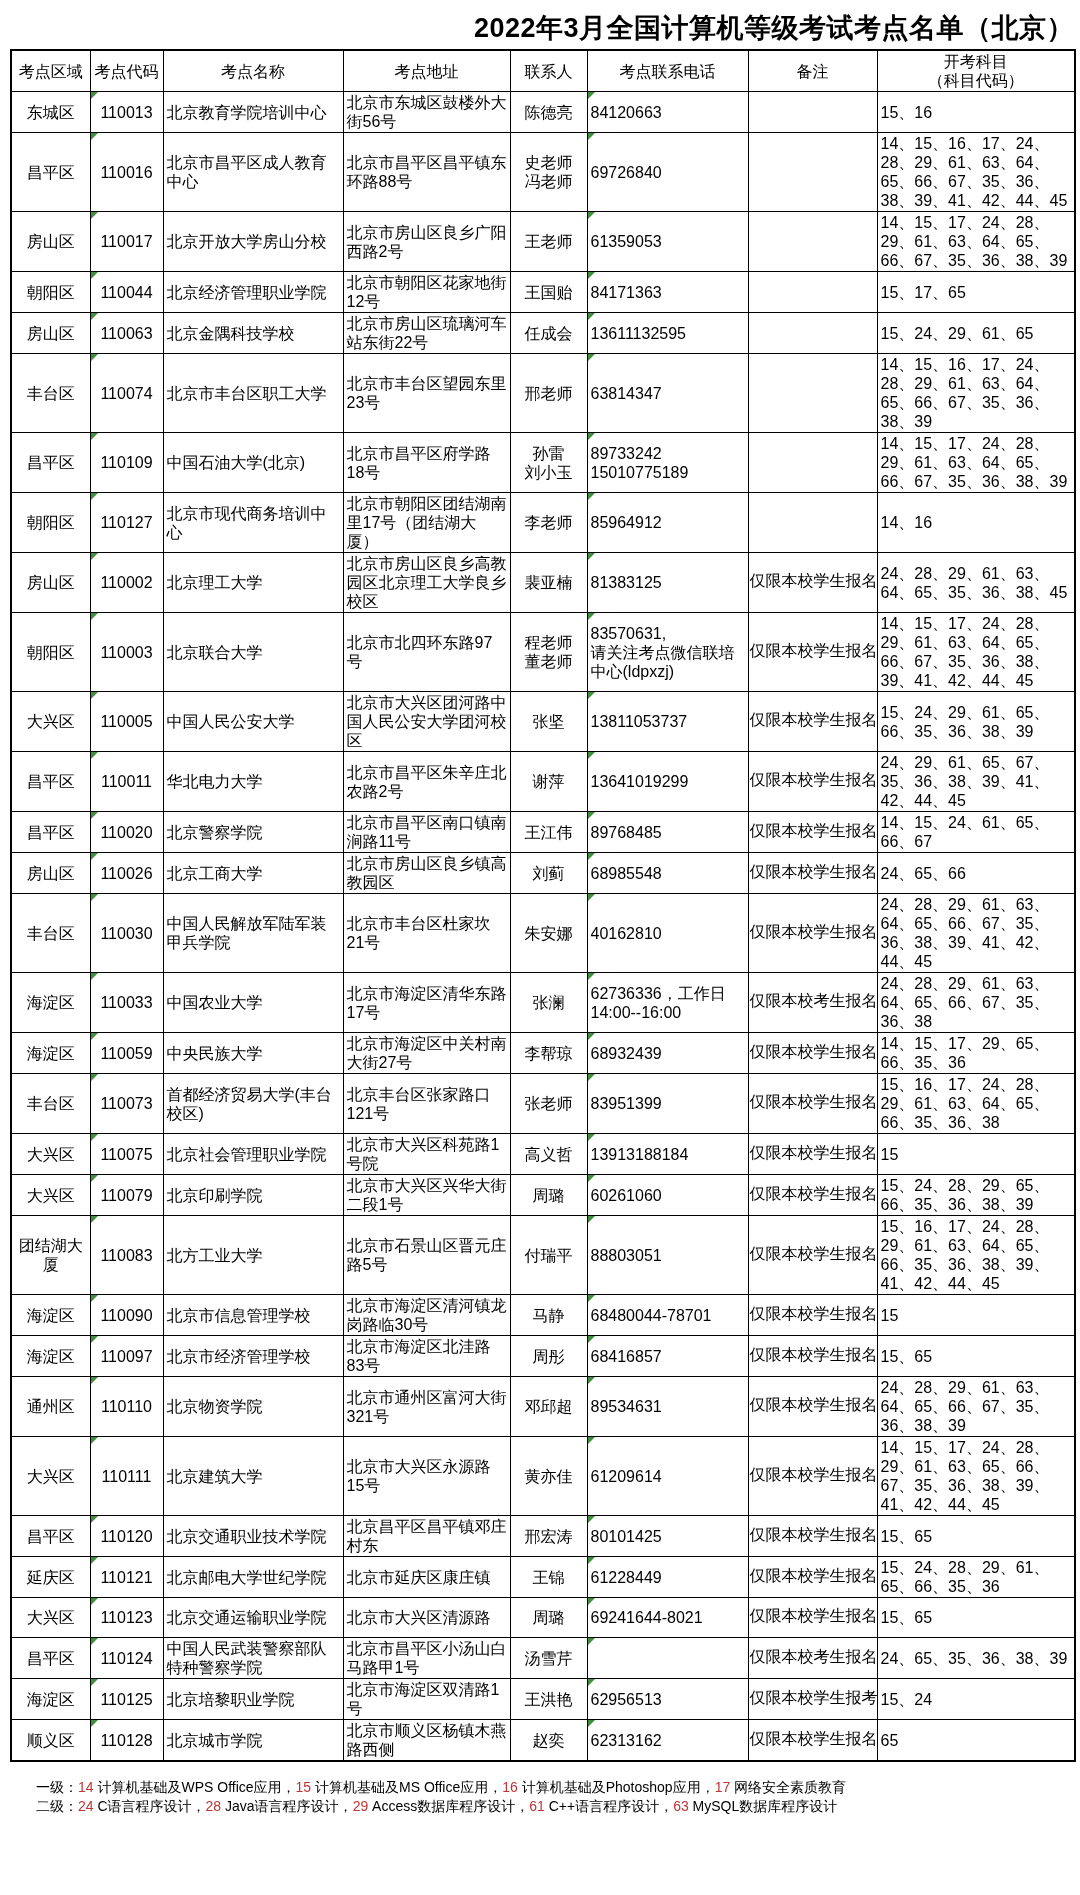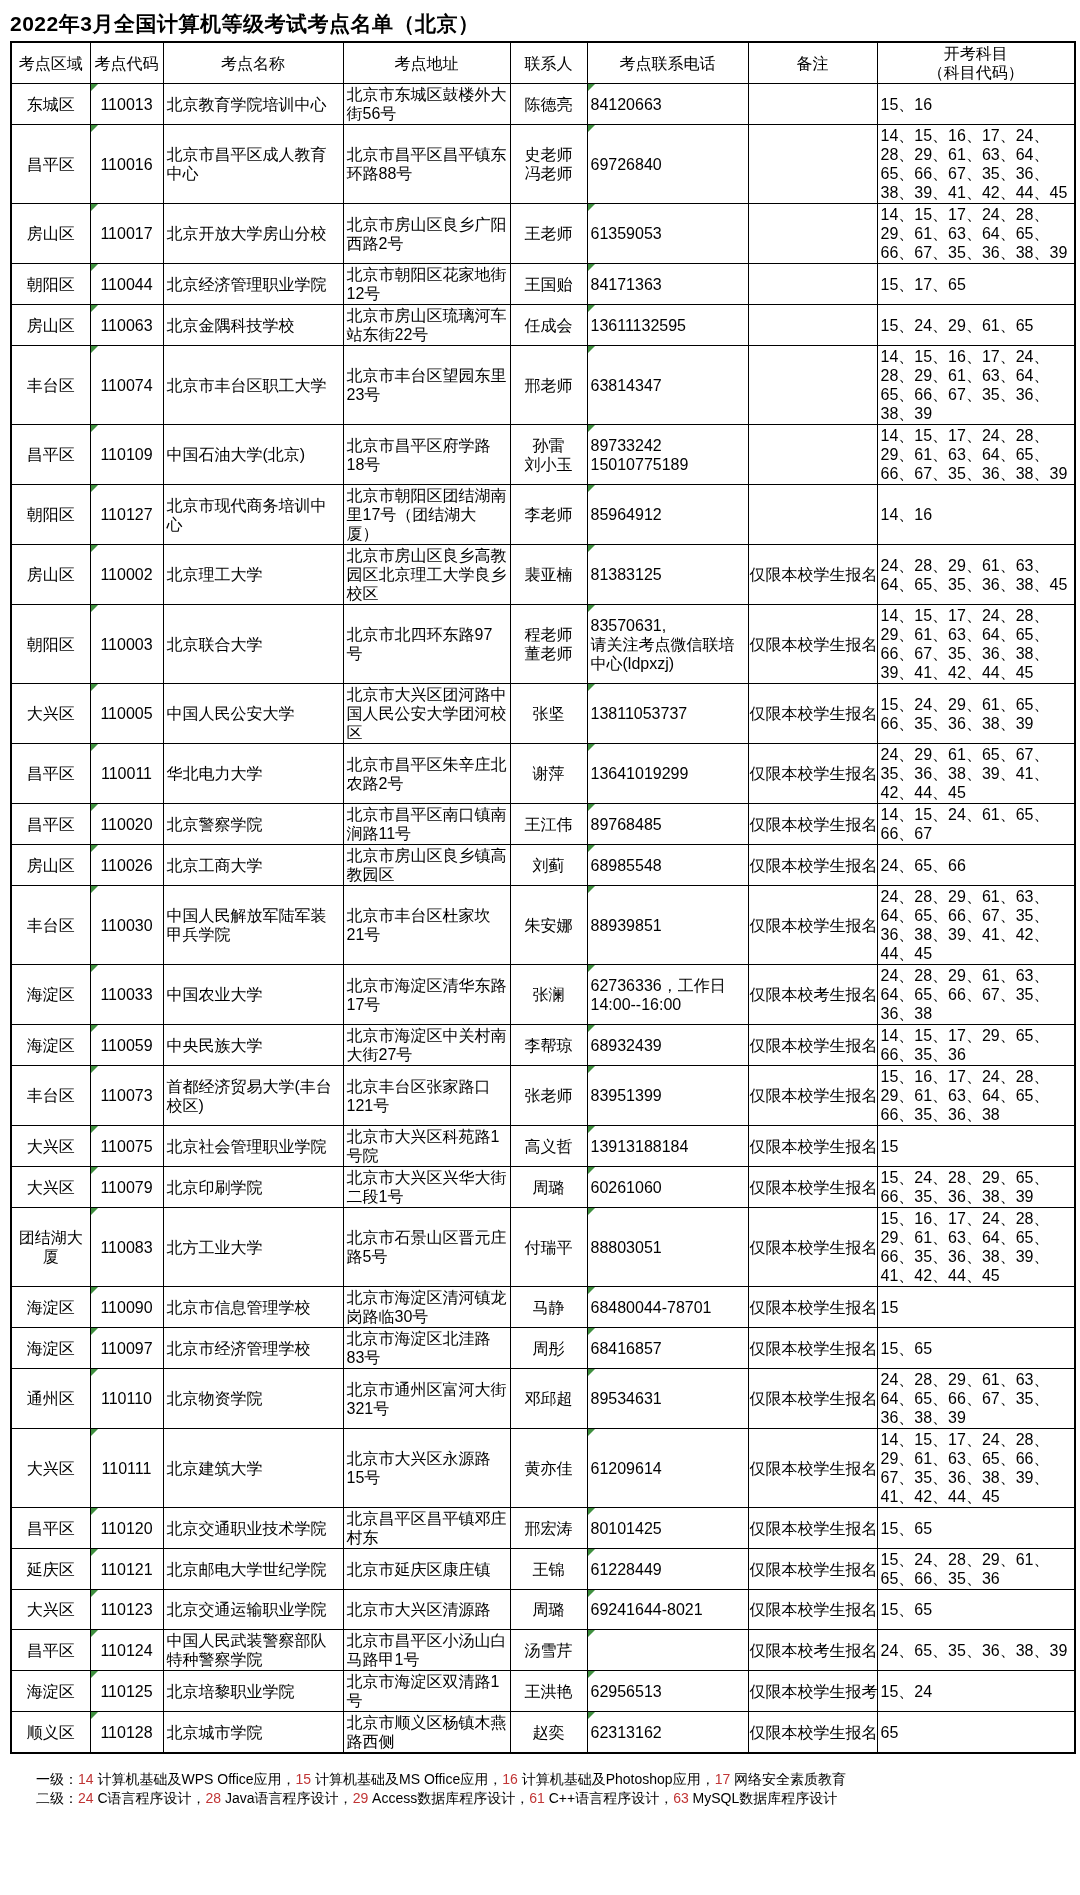--- a/index.html
+++ b/index.html
@@ -1,30 +1,30 @@
 <!DOCTYPE html>
 <html style="--red: #c03434; --green: #3f8f3f;"><head>
 <meta charset="utf-8">
 <style>
   :root { --red:#c03434; --green:#3f8f3f; }
   html,body { margin:0; padding:0; background:#fff; color:#000; }
   body { width:1080px; font-family:"Liberation Sans", sans-serif; }
   .sheet { padding:6px 0 30px 10px; }
-  .title { width:1064px; text-align:left; font-size:21px; font-weight:700; margin:4px 0 3px 0; letter-spacing:0.5px; }
+  .title { width:1064px; text-align:right; font-size:27px; font-weight:700; margin:4px 0 3px 0; letter-spacing:0.5px; }
   .subtitle { width:1064px; text-align:center; font-size:15px; margin:0 0 10px 0; }
   .red { color:var(--red); }
   table { border-collapse:collapse; table-layout:fixed; width:1064px; border:2px solid #000; font-size:16px; }
   th, td { border:1px solid #000; padding:1px 3px; line-height:19px; vertical-align:middle; overflow:hidden; word-wrap:break-word; }
   th { font-weight:400; text-align:center; white-space:pre-line; }
   thead tr { height:41px; }
   tbody tr { height:40px; }
   .ta-c { text-align:center; }
   .ta-l { text-align:left; }
   .pre { white-space:pre-line; }
-  .nowrap { white-space:nowrap; padding:1px 1px; }
+  .nowrap { white-space:nowrap; padding:1px 1px;font-family:Liberation Mono, monospace; }
   td.corner { position:relative; }
   td.corner::before { content:""; position:absolute; top:0; left:0; width:0; height:0;
     border-top:7px solid var(--green); border-right:7px solid transparent; }
   .notes { margin-top:16px; font-size:14px; line-height:19px; }
   .notes-heading { margin:0 0 7px 4px; }
   .fl { padding-left:26px; margin-top:0; }
 </style>
 </head>
 <body>
 
@@ -201,21 +201,21 @@
           <td class="ta-l pre corner">68985548</td>
           <td class="ta-l nowrap">仅限本校学生报名</td>
           <td class="ta-l">24、65、66</td>
         </tr>
         <tr>
           <td class="ta-c">丰台区</td>
           <td class="ta-c corner">110030</td>
           <td class="ta-l">中国人民解放军陆军装甲兵学院</td>
           <td class="ta-l">北京市丰台区杜家坎21号</td>
           <td class="ta-c pre">朱安娜</td>
-          <td class="ta-l pre corner">88939851</td>
+          <td class="ta-l pre corner">40162810</td>
           <td class="ta-l nowrap">仅限本校学生报名</td>
           <td class="ta-l">24、28、29、61、63、64、65、66、67、35、36、38、39、41、42、44、45</td>
         </tr>
         <tr>
           <td class="ta-c">海淀区</td>
           <td class="ta-c corner">110033</td>
           <td class="ta-l">中国农业大学</td>
           <td class="ta-l">北京市海淀区清华东路17号</td>
           <td class="ta-c pre">张澜</td>
           <td class="ta-l pre corner">62736336，工作日

